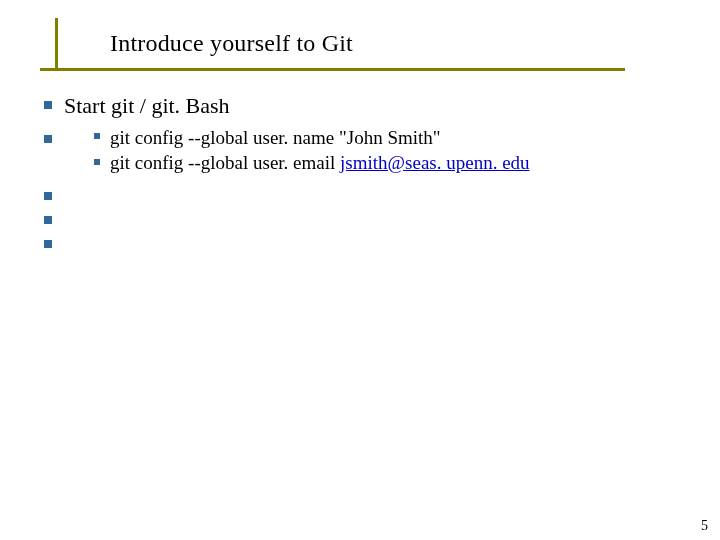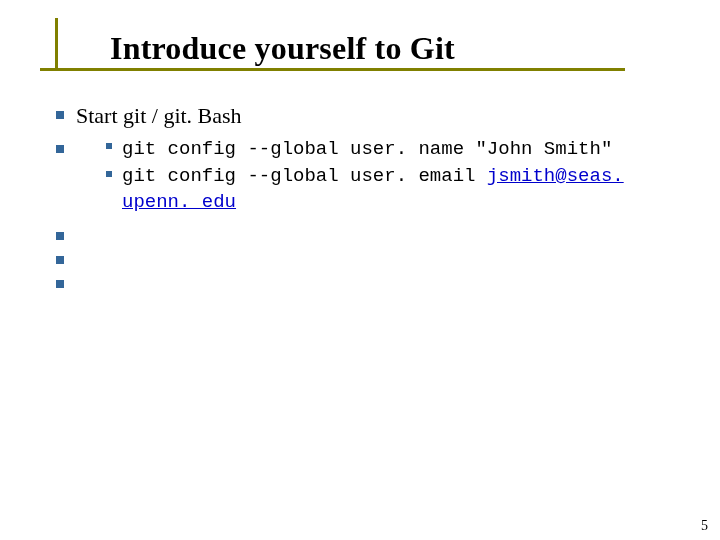--- a/index.html
+++ b/index.html
@@ -34,32 +34,31 @@
   }
   .title-bar-h {
     position: absolute;
     left: 10px;
     top: 50px;
     height: 3px;
     width: 585px;
     background: #808000;
   }
   .title {
-    font-size: 32px;
+    font-size: 24px;
     letter-spacing: 0.2px;
-    font-weight: bold;
   }
   .body {
     margin-top: 35px;
     font-size: 22px;
     line-height: 1.25;
   }
   ul {
     list-style: none;
-    margin: 12px;
+    margin: 0;
     padding: 0;
   }
   li {
     position: relative;
   }
   ul.level1 > li {
     padding-left: 34px;
     margin-bottom: 4px;
   }
   ul.level1 > li::before {
@@ -85,21 +84,21 @@
     left: 10px;
     top: 0.42em;
     width: 6px;
     height: 6px;
     background: #336699;
   }
   .gap {
     height: 20px;
   }
   .code {
-    font-family: Liberation Mono, monospace;
+    font-family: Liberation Serif, serif;
   }
   .link {
     color: #0000cc;
     text-decoration: underline;
   }
   .pagenum {
     position: absolute;
     right: 12px;
     bottom: 6px;
     font-size: 14px;

